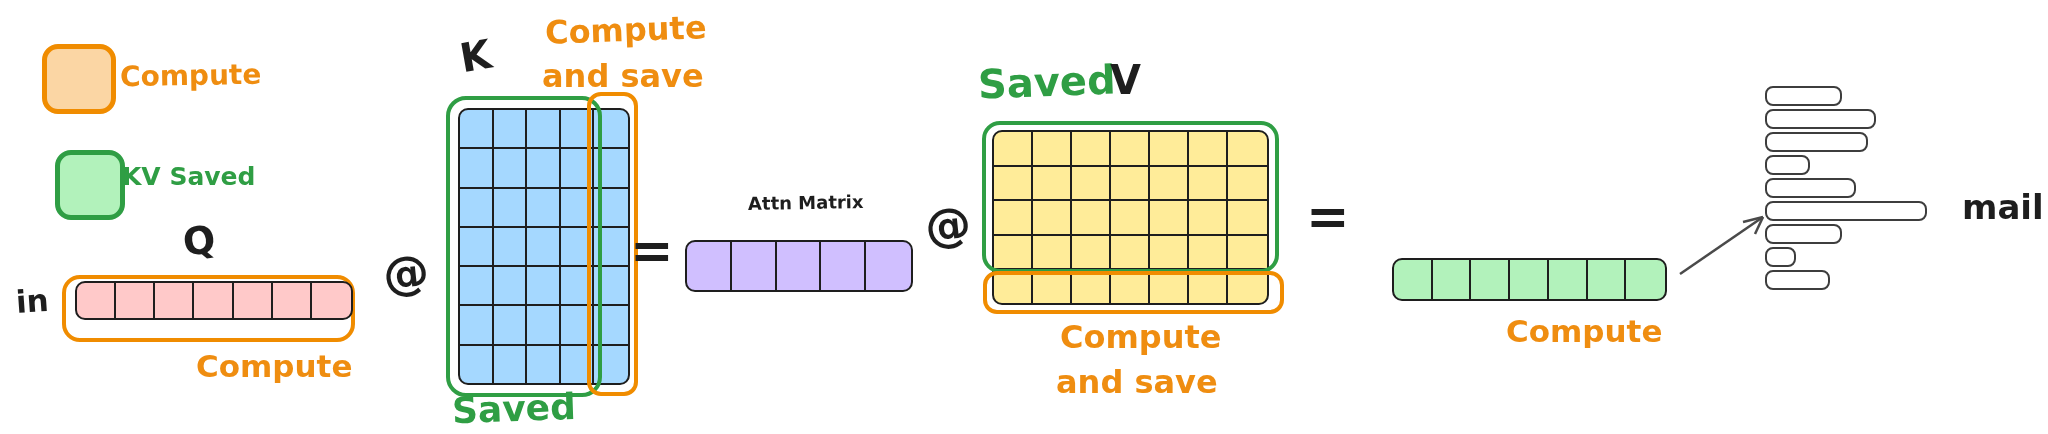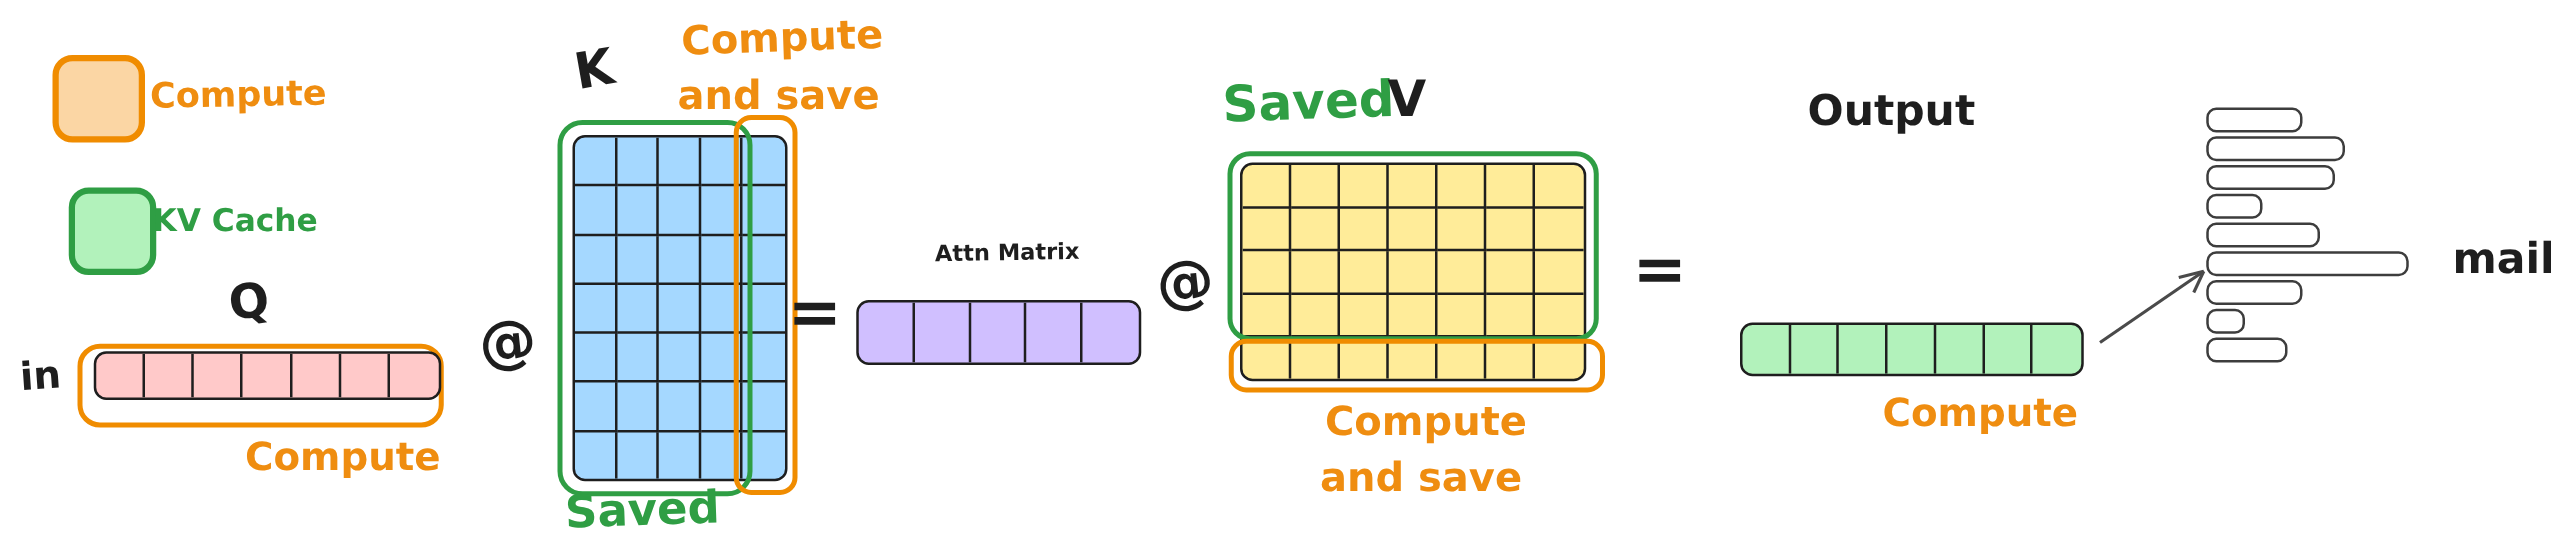--- a/index.html
+++ b/index.html
@@ -44,21 +44,21 @@
   svg{display:block;}
 </style>
 </head>
 <body>
 
 <div class="canvas">
 
   <div class="swatch compute"></div>
   <div class="abs lbl orange" style="left:120px;top:62px;font-size:28px;transform:rotate(-1deg);">Compute</div>
   <div class="swatch kvcache"></div>
-  <div class="abs lbl green" style="left:122px;top:164px;font-size:25px;">KV Cache</div>
+  <div class="abs lbl green" style="left:122px;top:164px;font-size:25px;">KV Saved</div>
 
   <div class="abs lbl ink" style="left:183px;top:222px;font-size:38px;transform:rotate(-8deg);">Q</div>
   <div class="abs lbl ink" style="left:16px;top:286px;font-size:31px;transform:rotate(-4deg);">in</div>
   <div class="outline orange-o q-outline"></div>
   <div class="matrix q-bar" style="display: grid; grid-template-columns: repeat(7, 1fr);">
       <div class="cell" style="border-bottom: none;"></div>
       <div class="cell" style="border-bottom: none;"></div>
       <div class="cell" style="border-bottom: none;"></div>
       <div class="cell" style="border-bottom: none;"></div>
       <div class="cell" style="border-bottom: none;"></div>
@@ -165,21 +165,20 @@
       <div class="cell" style="border-bottom: none;"></div>
       <div class="cell" style="border-right: none; border-bottom: none;"></div>
     </div>
   <div class="outline green-o v-green-outline"></div>
   <div class="outline orange-o v-orange-outline"></div>
   <div class="abs lbl orange" style="left:1060px;top:321px;font-size:32px;">Compute</div>
   <div class="abs lbl orange" style="left:1056px;top:366px;font-size:32px;">and save</div>
 
   <div class="abs lbl ink" style="left:1306px;top:190px;font-size:52px;font-weight:900;">=</div>
 
-  <div class="abs lbl ink" style="left:1446px;top:72px;font-size:34px;">Output</div>
   <div class="matrix out-bar" style="display: grid; grid-template-columns: repeat(7, 1fr);">
       <div class="cell" style="border-bottom: none;"></div>
       <div class="cell" style="border-bottom: none;"></div>
       <div class="cell" style="border-bottom: none;"></div>
       <div class="cell" style="border-bottom: none;"></div>
       <div class="cell" style="border-bottom: none;"></div>
       <div class="cell" style="border-bottom: none;"></div>
       <div class="cell" style="border-right: none; border-bottom: none;"></div>
     </div>
   <div class="abs lbl orange" style="left:1506px;top:316px;font-size:31px;">Compute</div>

